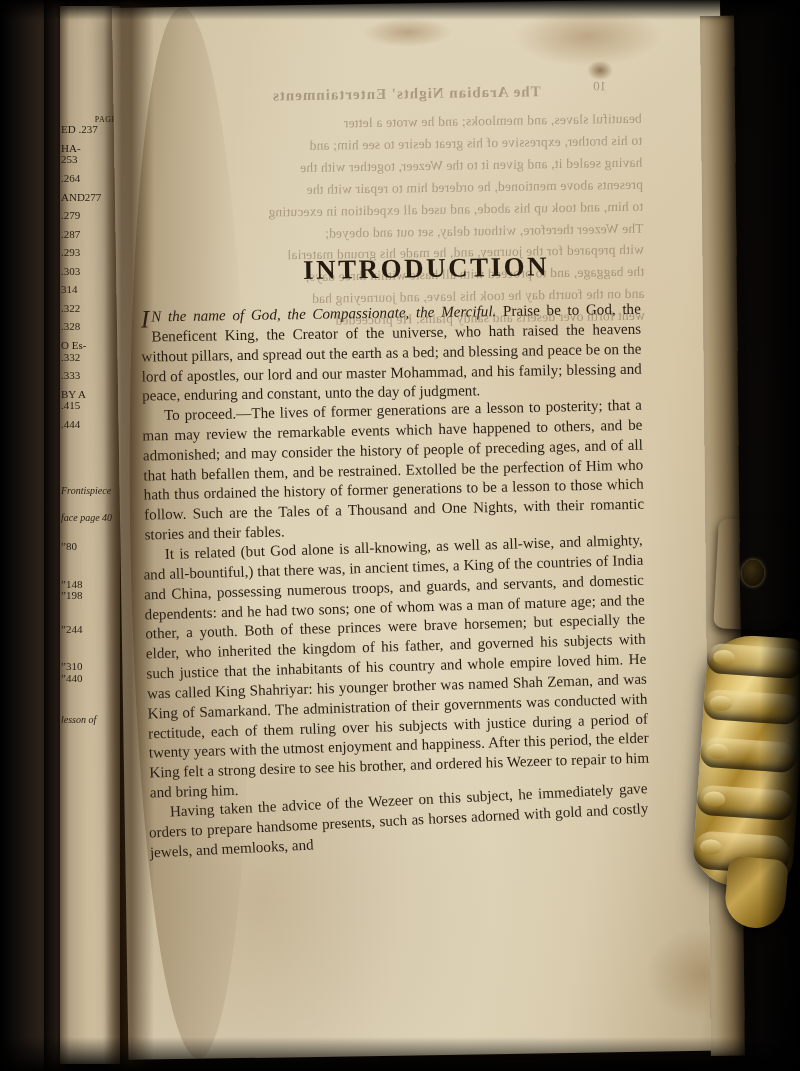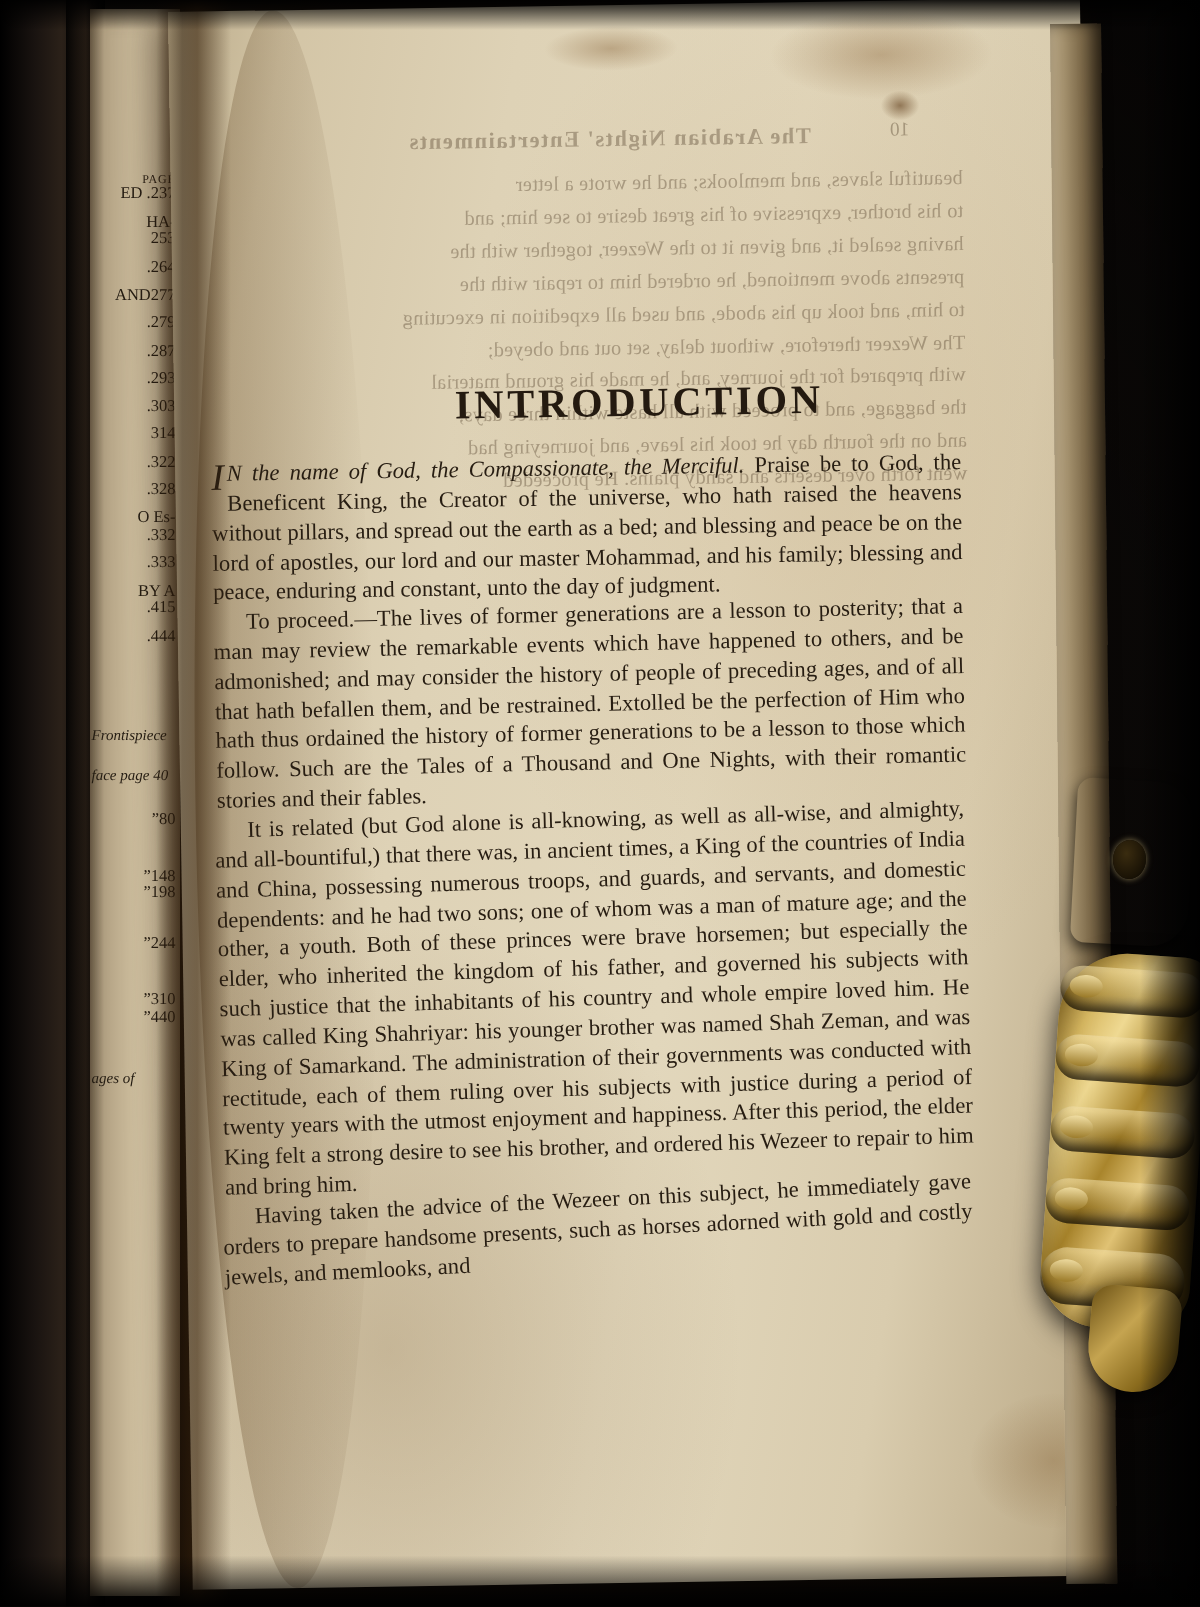--- a/index.html
+++ b/index.html
@@ -57,21 +57,21 @@
     position: absolute;
     left: 0; top: 110px;
     width: 60px;
     color: #241c12;
     font-size: 11px;
     line-height: 1.05;
     font-family: "Liberation Serif", serif;
   }
   .lp-row {
     display: flex;
-    justify-content: flex-end;
+    justify-content: flex-start;
     padding: 0 3px 0 1px;
     white-space: nowrap;
     overflow: hidden;
   }
   .lp-head {
     font-size: 8px;
     letter-spacing: 0.5px;
     text-align: right;
     padding-right: 3px;
     color: #2b2116;
@@ -402,21 +402,21 @@
       <div style="height:26px"></div>
       <div class="lp-row">
         <span>”</span>
         <span>310</span>
       </div>
       <div class="lp-row">
         <span>”</span>
         <span>440</span>
       </div>
       <div style="height:30px"></div>
-      <div class="lp-ital">ages of</div>
+      <div class="lp-ital">lesson of</div>
     </div>
   </div>
 
   <div class="right-page">
     <div class="page-inner">
 
       <div class="stain" style="left:250px; top:14px; width:90px; height:30px; background:radial-gradient(ellipse,rgba(120,80,35,0.35),rgba(120,80,35,0) 70%);"></div>
       <div class="stain" style="left:400px; top:6px; width:150px; height:60px; background:radial-gradient(ellipse,rgba(125,85,40,0.35),rgba(125,85,40,0) 70%);"></div>
       <div class="stain" style="left:474px; top:60px; width:26px; height:20px; background:radial-gradient(ellipse,rgba(95,60,25,0.6),rgba(95,60,25,0) 70%);"></div>
       <div class="stain" style="left:520px; top:930px; width:110px; height:90px; background:radial-gradient(ellipse,rgba(120,82,36,0.3),rgba(120,82,36,0) 72%);"></div>

